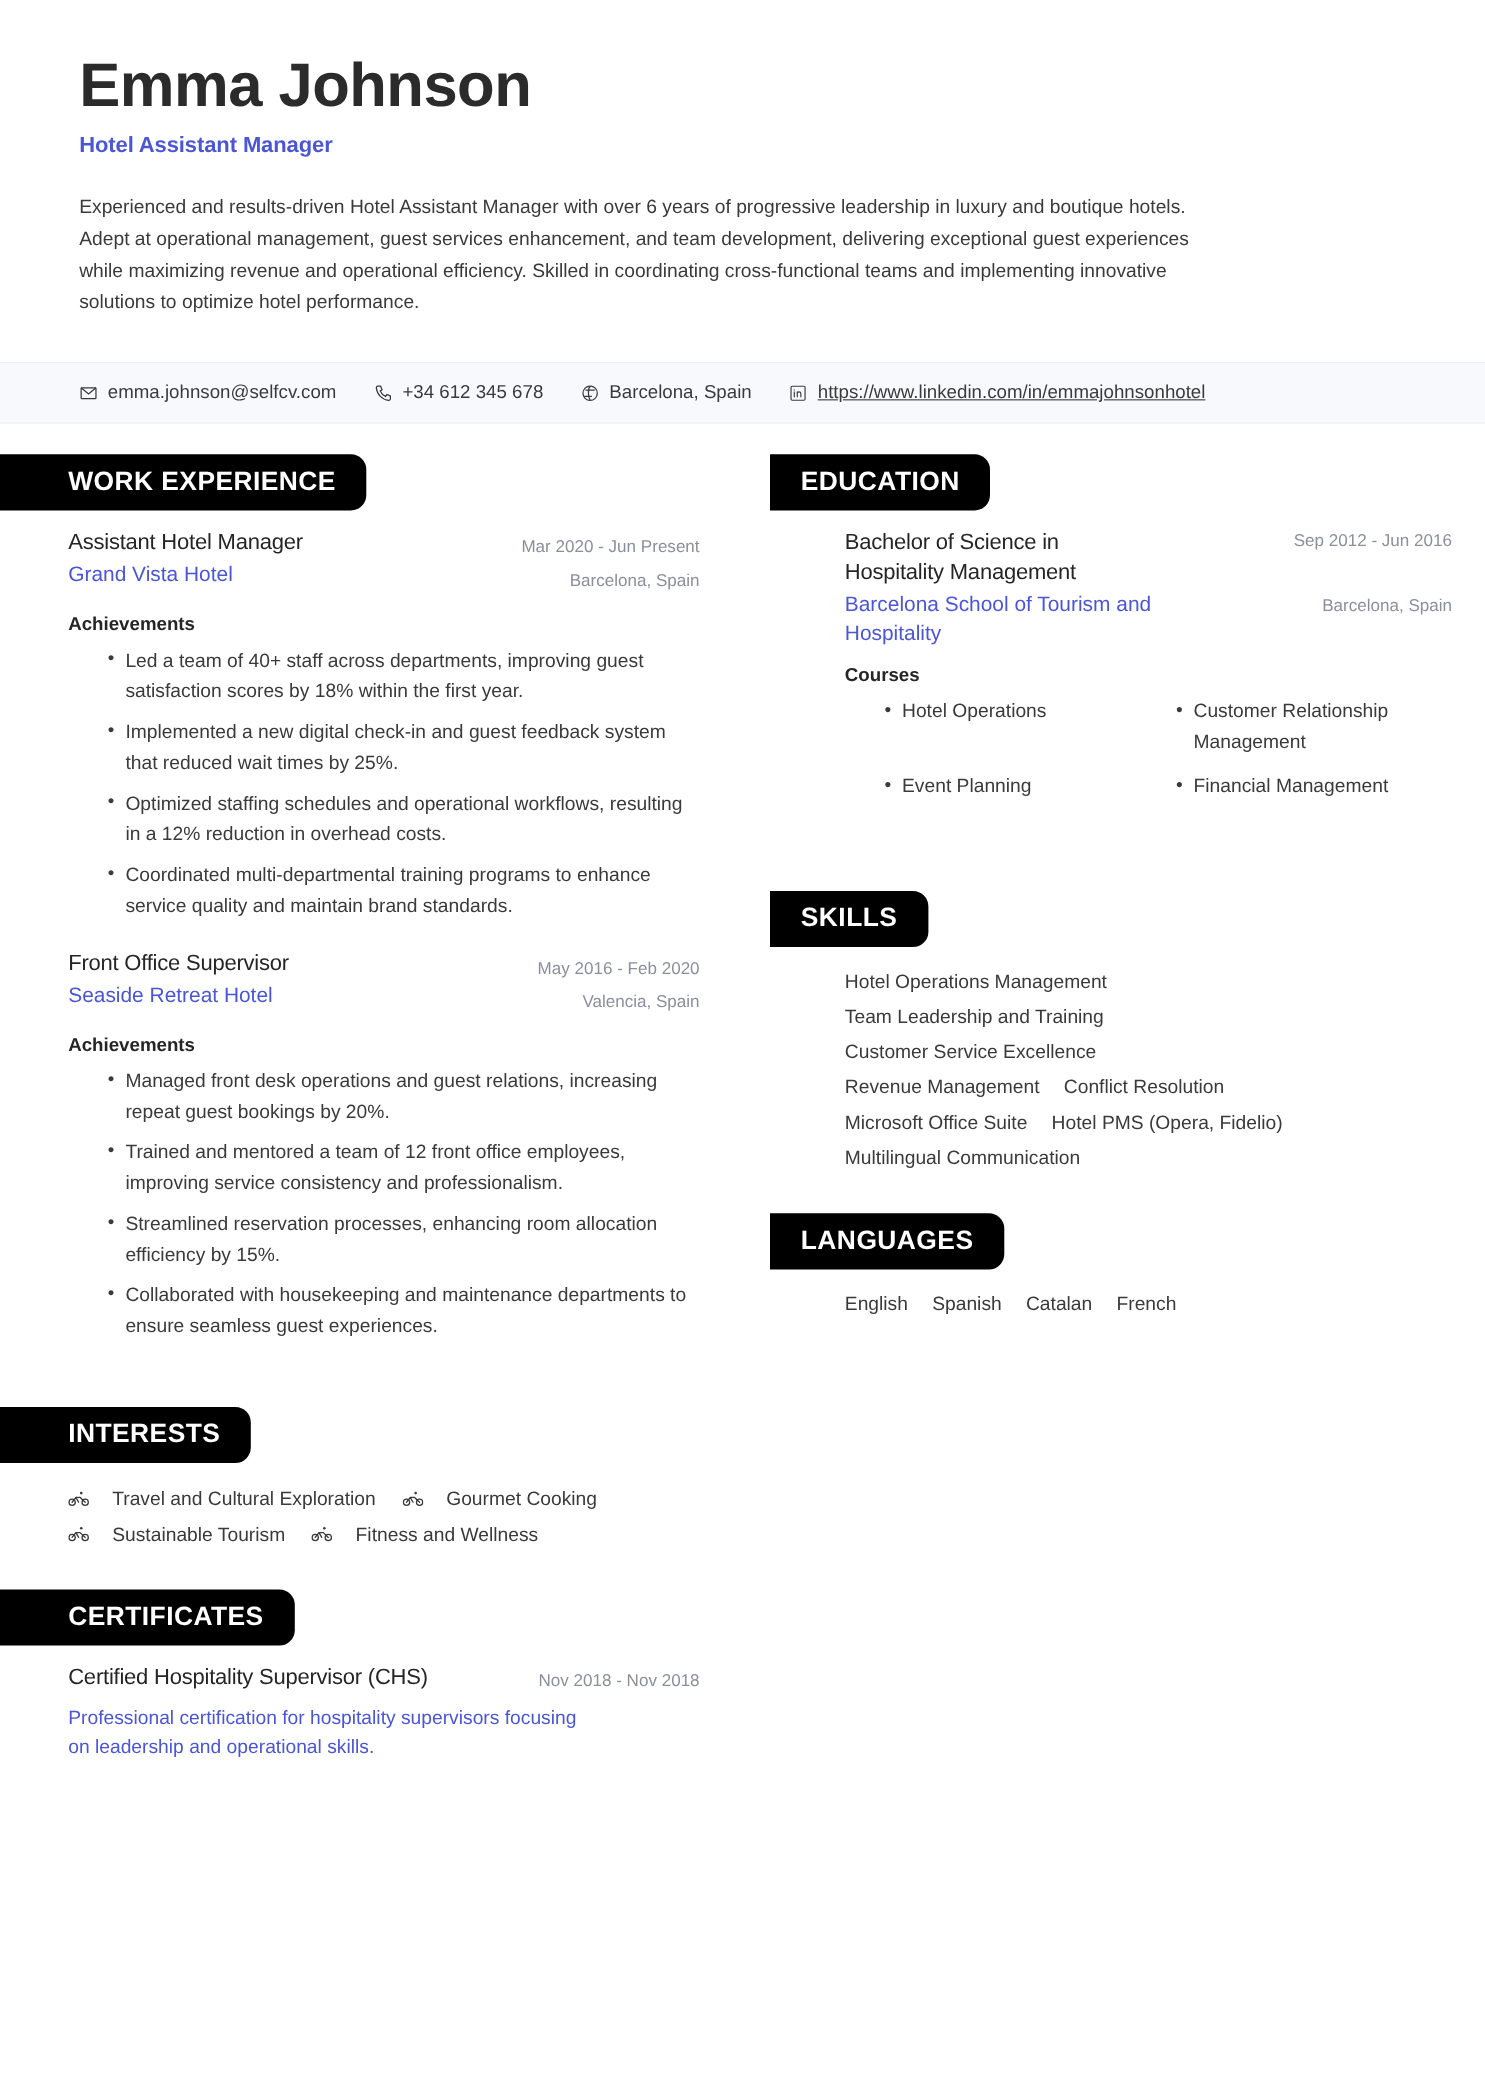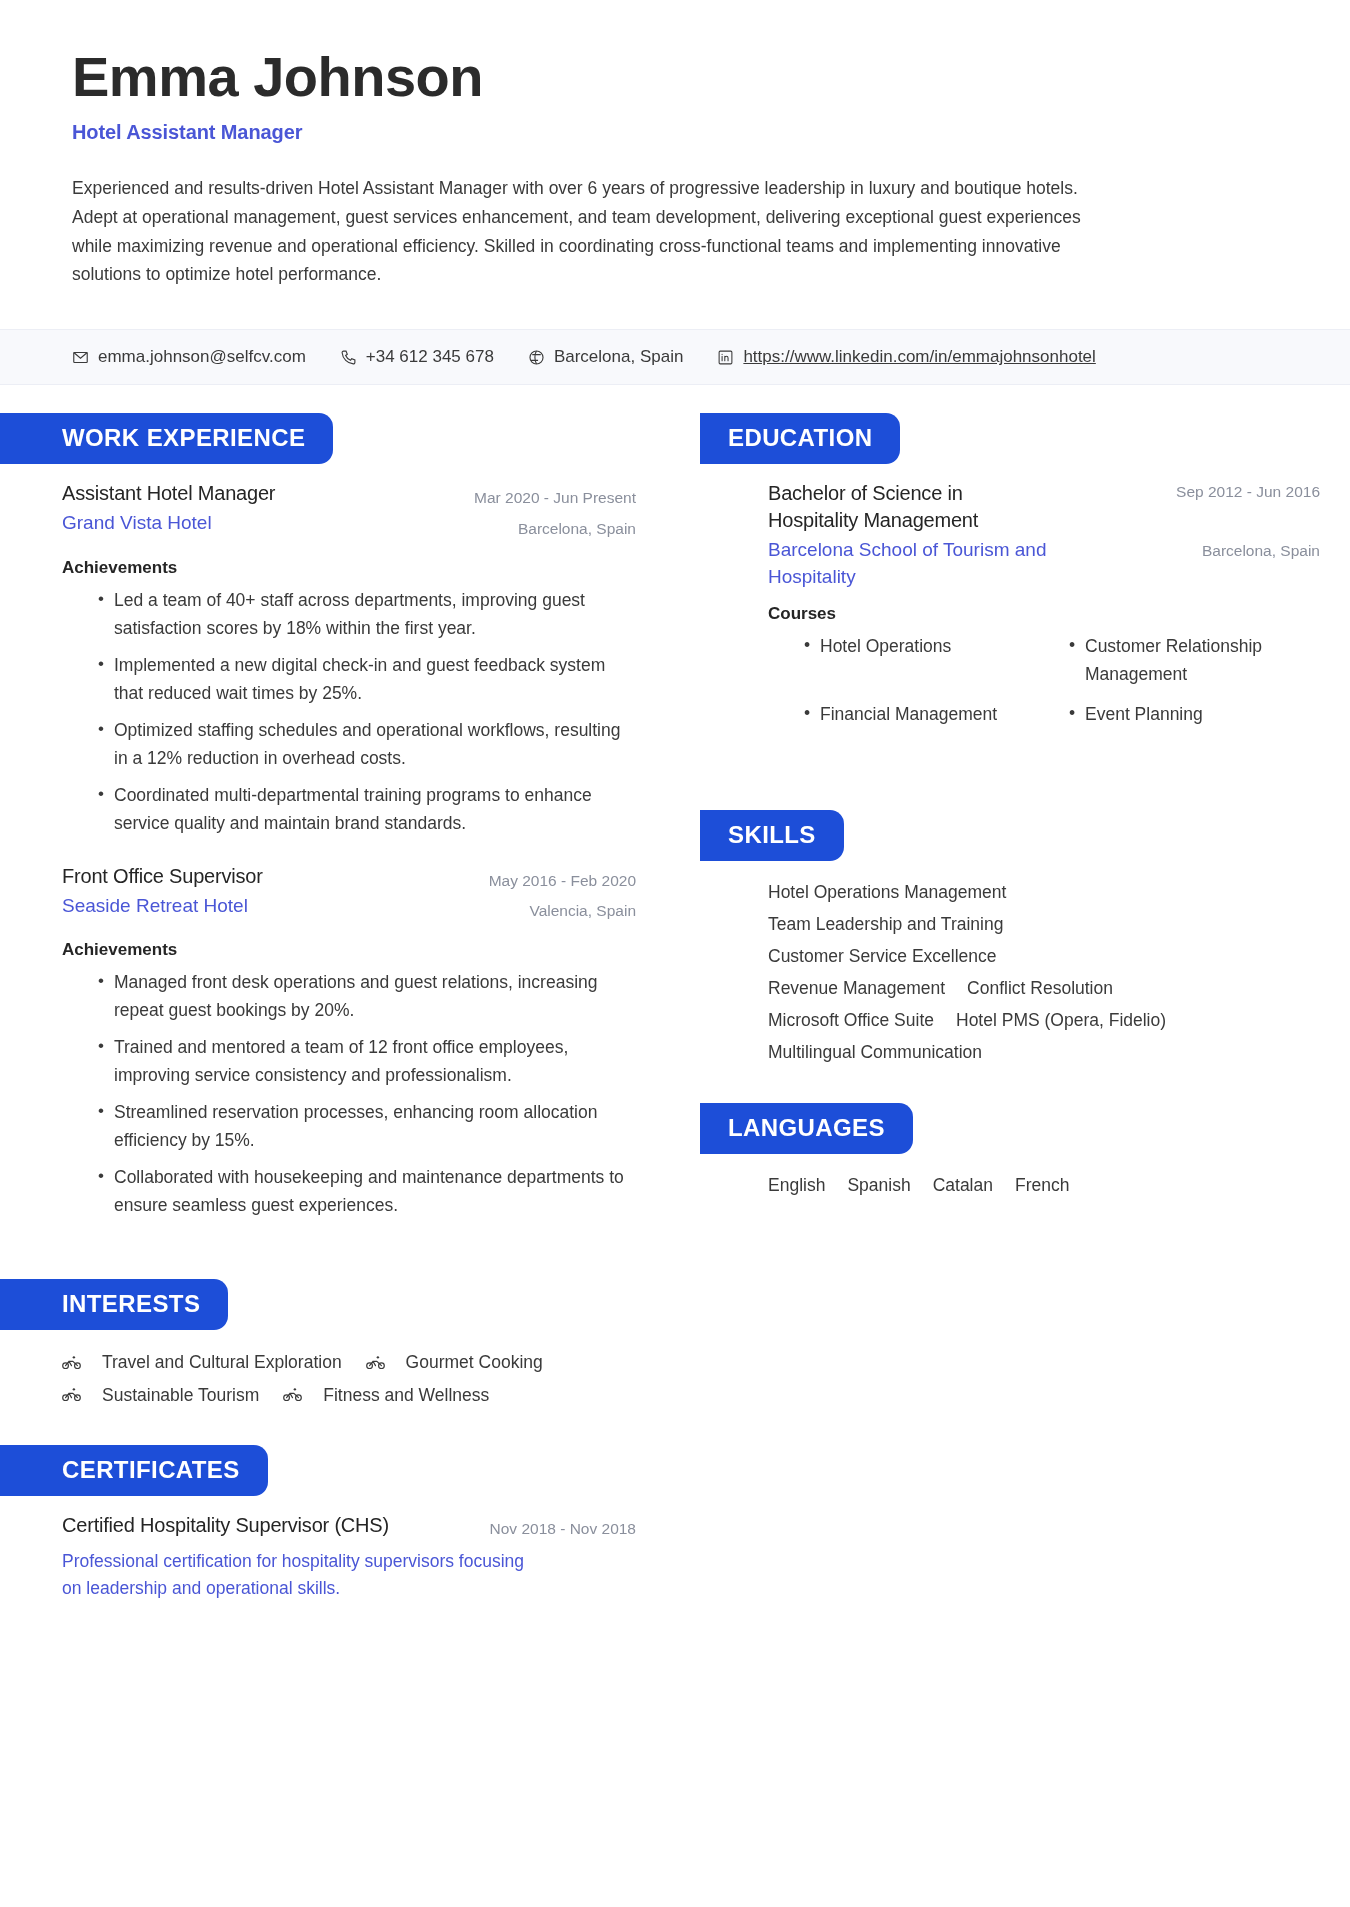--- a/index.html
+++ b/index.html
@@ -78,21 +78,21 @@
     width: 700px;
     flex: none;
   }
   .col-right {
     width: 650px;
     flex: none;
   }
 
   
   .pill {
-    background: #1d4ed8;
+    background: #000000;
     color: #ffffff;
     font-size: 24px;
     font-weight: 700;
     letter-spacing: 0.4px;
     display: inline-block;
     padding: 11px 28px 12px 28px;
     border-radius: 0 14px 14px 0;
     box-sizing: border-box;
   }
   .pill-wrap-left {
@@ -423,22 +423,22 @@
         </div>
         <div class="entry-head-meta" style="line-height:3.6;">
           <div style="line-height:1.2;">Sep 2012 - Jun 2016</div>
           <div style="line-height:1.2;margin-top:40px;">Barcelona, Spain</div>
         </div>
       </div>
       <div class="sub-label">Courses</div>
       <div class="courses-grid">
         <div class="course-item">Hotel Operations</div>
         <div class="course-item">Customer Relationship Management</div>
+        <div class="course-item">Event Planning</div>
         <div class="course-item">Financial Management</div>
-        <div class="course-item">Event Planning</div>
       </div>
     </div>
 
     <div class="spacer-md"></div>
 
     <div class="pill-wrap-right">
       <div class="pill pill-right-inner">SKILLS</div>
     </div>
     <div class="inline-flow">
       <span class="chip">Hotel Operations Management</span><br>

